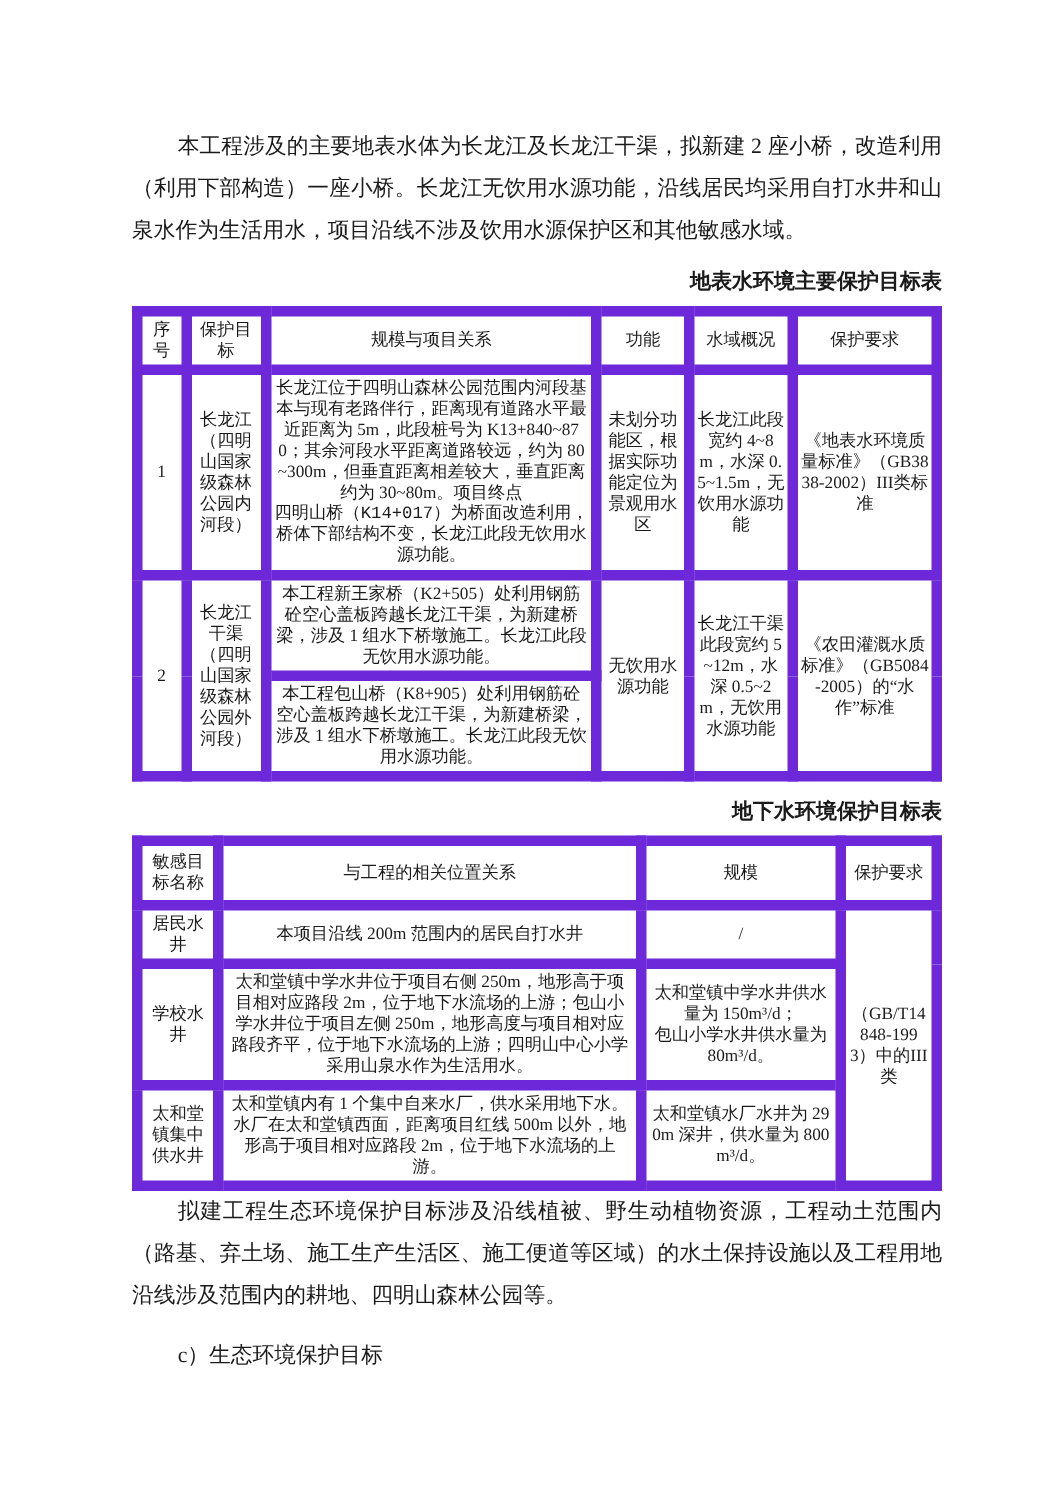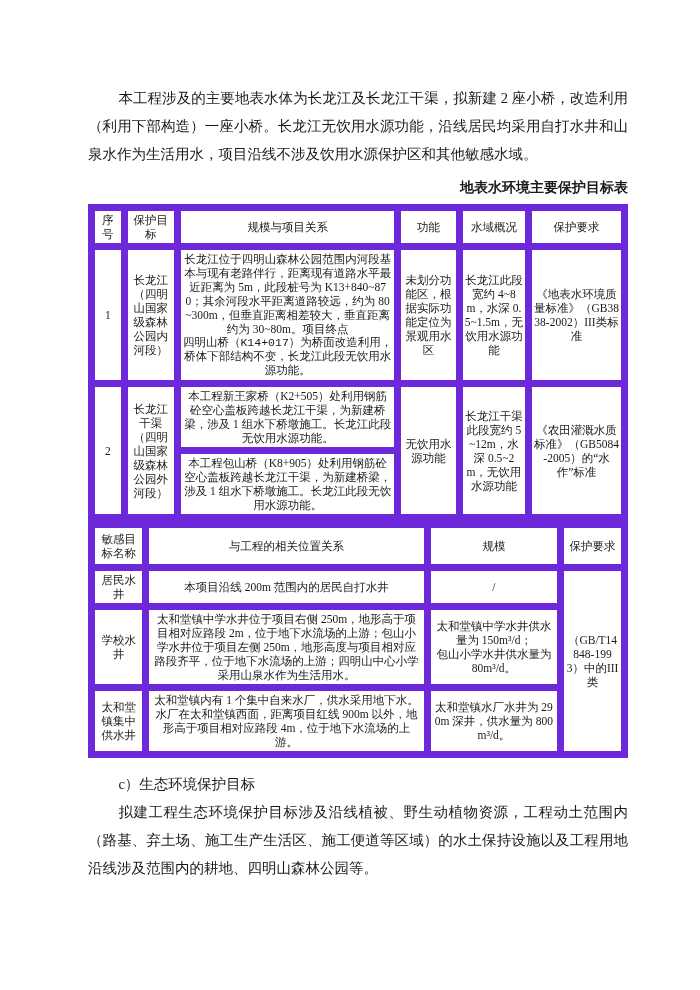--- a/index.html
+++ b/index.html
@@ -97,20 +97,21 @@
         <td rowspan="2">长龙江干渠此段宽约 5~12m，水深 0.5~2m，无饮用水源功能</td>
         <td rowspan="2">《农田灌溉水质标准》（GB5084-2005）的“水作”标准</td>
       </tr>
       <tr>
         <td>本工程包山桥（K8+905）处利用钢筋砼空心盖板跨越长龙江干渠，为新建桥梁，涉及 1 组水下桥墩施工。长龙江此段无饮用水源功能。</td>
       </tr>
     </tbody>
   </table>
 
 
+  <div class="tbl-title">地下水环境保护目标表</div>
 
   <table class="t2">
     <colgroup>
       <col style="width:10.2%">
         <col style="width:52.8%">
         <col style="width:25%">
         <col style="width:12%">
     </colgroup>
     <thead>
       <tr>
@@ -128,22 +129,22 @@
         <td rowspan="3">（GB/T14848-1993）中的III类</td>
       </tr>
       <tr>
         <td>学校水井</td>
         <td>太和堂镇中学水井位于项目右侧 250m，地形高于项目相对应路段 2m，位于地下水流场的上游；包山小学水井位于项目左侧 250m，地形高度与项目相对应路段齐平，位于地下水流场的上游；四明山中心小学采用山泉水作为生活用水。</td>
         <td class="pre">太和堂镇中学水井供水量为 150m³/d；
 包山小学水井供水量为 80m³/d。</td>
       </tr>
       <tr>
         <td>太和堂镇集中供水井</td>
-        <td>太和堂镇内有 1 个集中自来水厂，供水采用地下水。水厂在太和堂镇西面，距离项目红线 900m 以外，地形高于项目相对应路段 4m，位于地下水流场的上游。</td>
+        <td>太和堂镇内有 1 个集中自来水厂，供水采用地下水。水厂在太和堂镇西面，距离项目红线 500m 以外，地形高于项目相对应路段 2m，位于地下水流场的上游。</td>
         <td class="pre">太和堂镇水厂水井为 290m 深井，供水量为 800m³/d。</td>
       </tr>
     </tbody>
   </table>
 
+  <p class="para">拟建工程生态环境保护目标涉及沿线植被、野生动植物资源，工程动土范围内（路基、弃土场、施工生产生活区、施工便道等区域）的水土保持设施以及工程用地沿线涉及范围内的耕地、四明山森林公园等。</p>
   <p class="para mt">c）生态环境保护目标</p>
-  <p class="para">拟建工程生态环境保护目标涉及沿线植被、野生动植物资源，工程动土范围内（路基、弃土场、施工生产生活区、施工便道等区域）的水土保持设施以及工程用地沿线涉及范围内的耕地、四明山森林公园等。</p>
 
 </div>
 
 </body></html>

